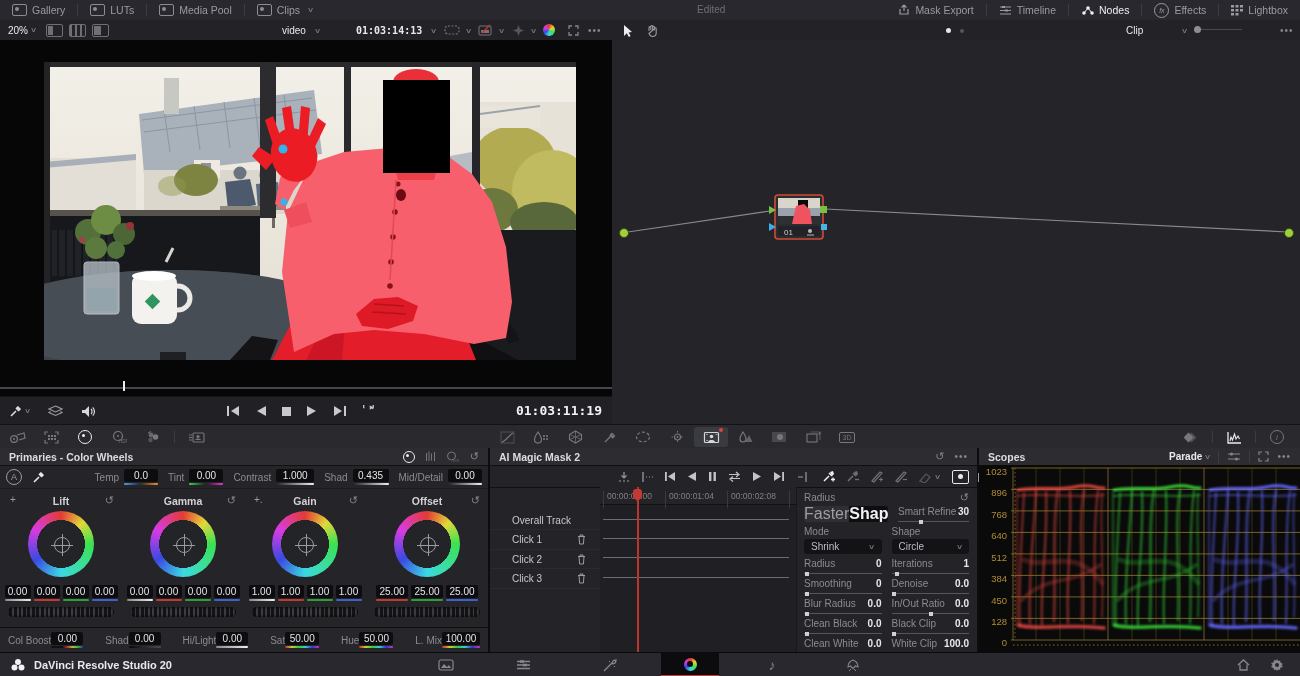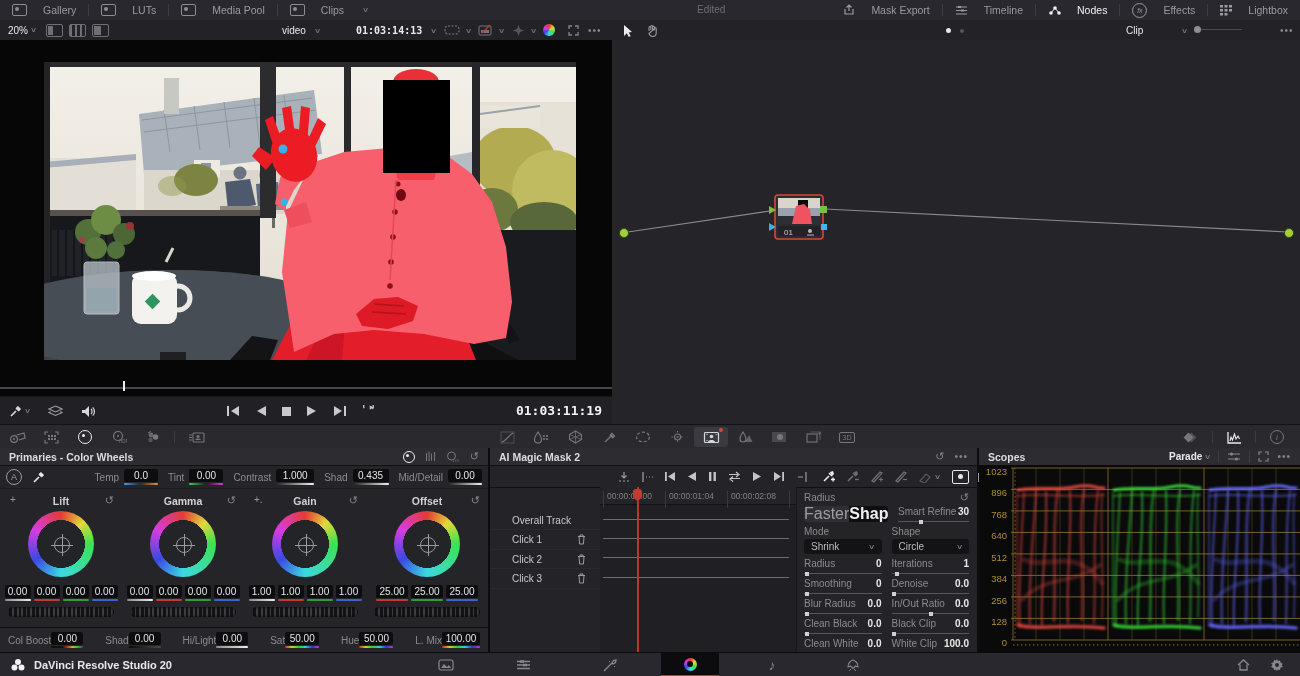--- a/index.html
+++ b/index.html
@@ -6,21 +6,21 @@
   #app{position:relative;width:1300px;height:676px;background:#28282e;overflow:hidden;
        font-family:"Liberation Sans",sans-serif;color:#c8c8cc;-webkit-font-smoothing:antialiased;}
   .ab{position:absolute;}
   .fx{display:flex;align-items:center;}
   .t9{font-size:9px;} .t10{font-size:10px;} .t11{font-size:11px;} .dim2{color:#6e6e74;} .wht{color:#e9e9ec;}
   .mono{font-family:"DejaVu Sans Mono",monospace;}
   .chev{font-size:7px;color:#7f7f85;margin-left:3px;transform:scaleX(1.4);display:inline-block;}
   .vdiv{width:1px;height:12px;background:#3c3c42;}
   
   #topbar{left:0;top:0;width:1300px;height:20px;background:#28282e;border-bottom:1px solid #151518;display:flex;align-items:center;}
-  .tb-item{display:flex;align-items:center;gap:16px;padding:0 12px;height:100%;color:#9a9a9f;font-size:10.5px;}
+  .tb-item{display:flex;align-items:center;gap:5px;padding:0 12px;height:100%;color:#9a9a9f;font-size:10.5px;}
   .tb-item.active{color:#f0f0f2;}
   .mini-ic{width:13px;height:10px;border:1px solid #8c8c92;border-radius:2px;position:relative;flex:none;}
   .mini-ic i{position:absolute;left:2px;top:2px;width:4px;height:4px;background:#8c8c92;border-radius:50%;}
   
   #subbar{left:0;top:20px;width:1300px;height:20px;}
   #vhead{left:0;top:0;width:612px;height:20px;background:#232327;border-right:1px solid #121214;display:flex;align-items:center;}
   #ghead{left:612px;top:0;width:688px;height:20px;background:#232327;display:flex;align-items:center;}
   .viewbox-ic{width:15px;height:11px;border:1px solid #6f6f75;border-radius:2px;margin-right:6px;position:relative;}
   .viewbox-ic i{position:absolute;top:1px;bottom:1px;left:1px;width:5px;background:#6f6f75;}
   
@@ -1088,21 +1088,21 @@
         <span class="dots3" style="margin-left:8px;">•••</span>
       </div>
       <div class="ab" style="left:0;top:17px;right:0;bottom:0;background:#0a0a0b;">
         <span class="sc-lbl" style="top:1px;">1023</span>
         <span class="sc-lbl" style="top:22px;">896</span>
         <span class="sc-lbl" style="top:44px;">768</span>
         <span class="sc-lbl" style="top:65px;"></span>
         <span class="sc-lbl" style="top:65px;">640</span>
         <span class="sc-lbl" style="top:87px;">512</span>
         <span class="sc-lbl" style="top:108px;">384</span>
-        <span class="sc-lbl" style="top:130px;">256</span>
+        <span class="sc-lbl" style="top:130px;">450</span>
         <span class="sc-lbl" style="top:151px;">128</span>
         <span class="sc-lbl" style="top:172px;">0</span>
         <svg class="ab" style="left:32px;top:0;" width="292" height="186" viewBox="0 0 292 186">
           <defs>
             <filter id="bl" x="-20%" y="-20%" width="140%" height="140%">
                 <feGaussianBlur stdDeviation="1.1"></feGaussianBlur>
               </filter>
             <g id="wf" fill="none" stroke-linecap="round">
               <path d="M6 162C4 120 8 70 10 28" stroke-width="2" opacity=".55"></path>
               <path d="M16 158C14 110 20 70 22 26" stroke-width="2.5" opacity=".5"></path>

